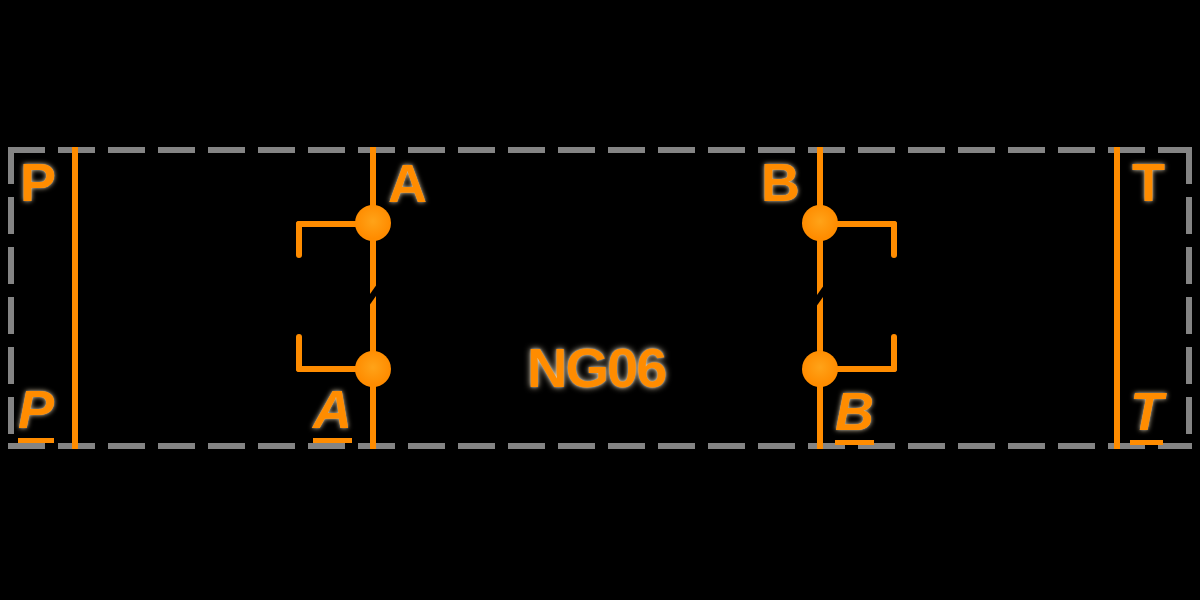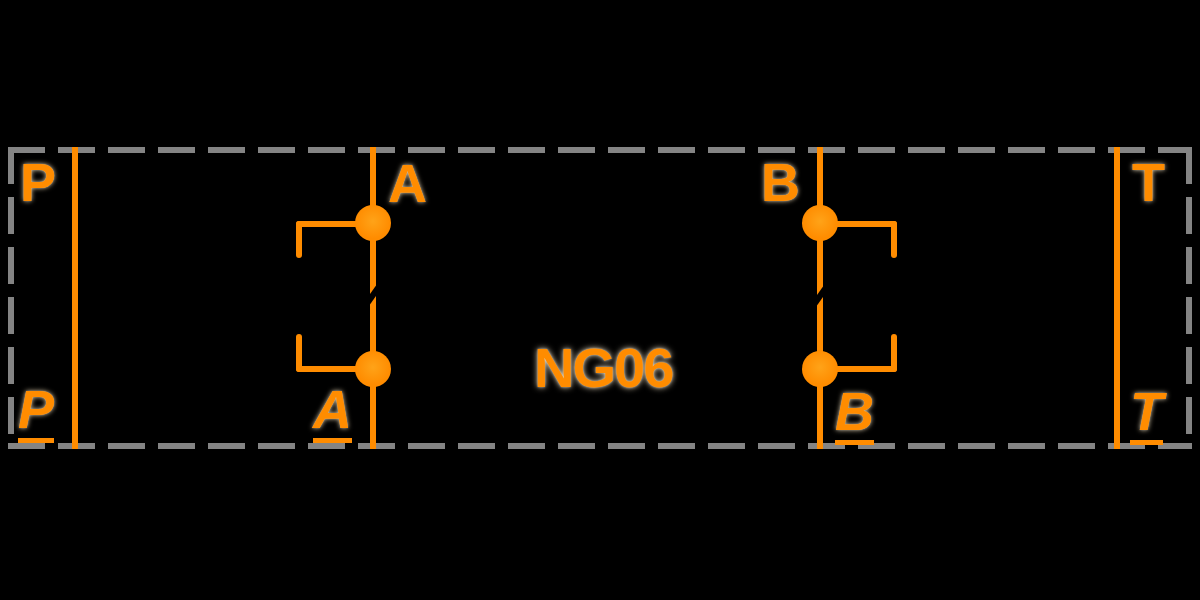--- a/index.html
+++ b/index.html
@@ -81,21 +81,20 @@
   .center-label {
     position: absolute;
     left: 527px;
     top: 340px;
     font-size: 56px;
     font-weight: bold;
     line-height: 1;
     letter-spacing: -2px;
     color: #ff8c00;
     text-shadow: 0 0 6px rgba(255,240,210,0.9), 0 0 2px rgba(255,255,255,0.6);
-    margin-left: 7px;
   }
 </style>
 </head>
 <body>
 
 <div id="stage">
 
   <div class="border-h" style="left:8px;  top:147px; width:1184px;"></div>
   <div class="border-h" style="left:8px;  top:443px; width:1184px;"></div>
   <div class="border-v" style="left:8px;  top:147px; height:302px;"></div>

